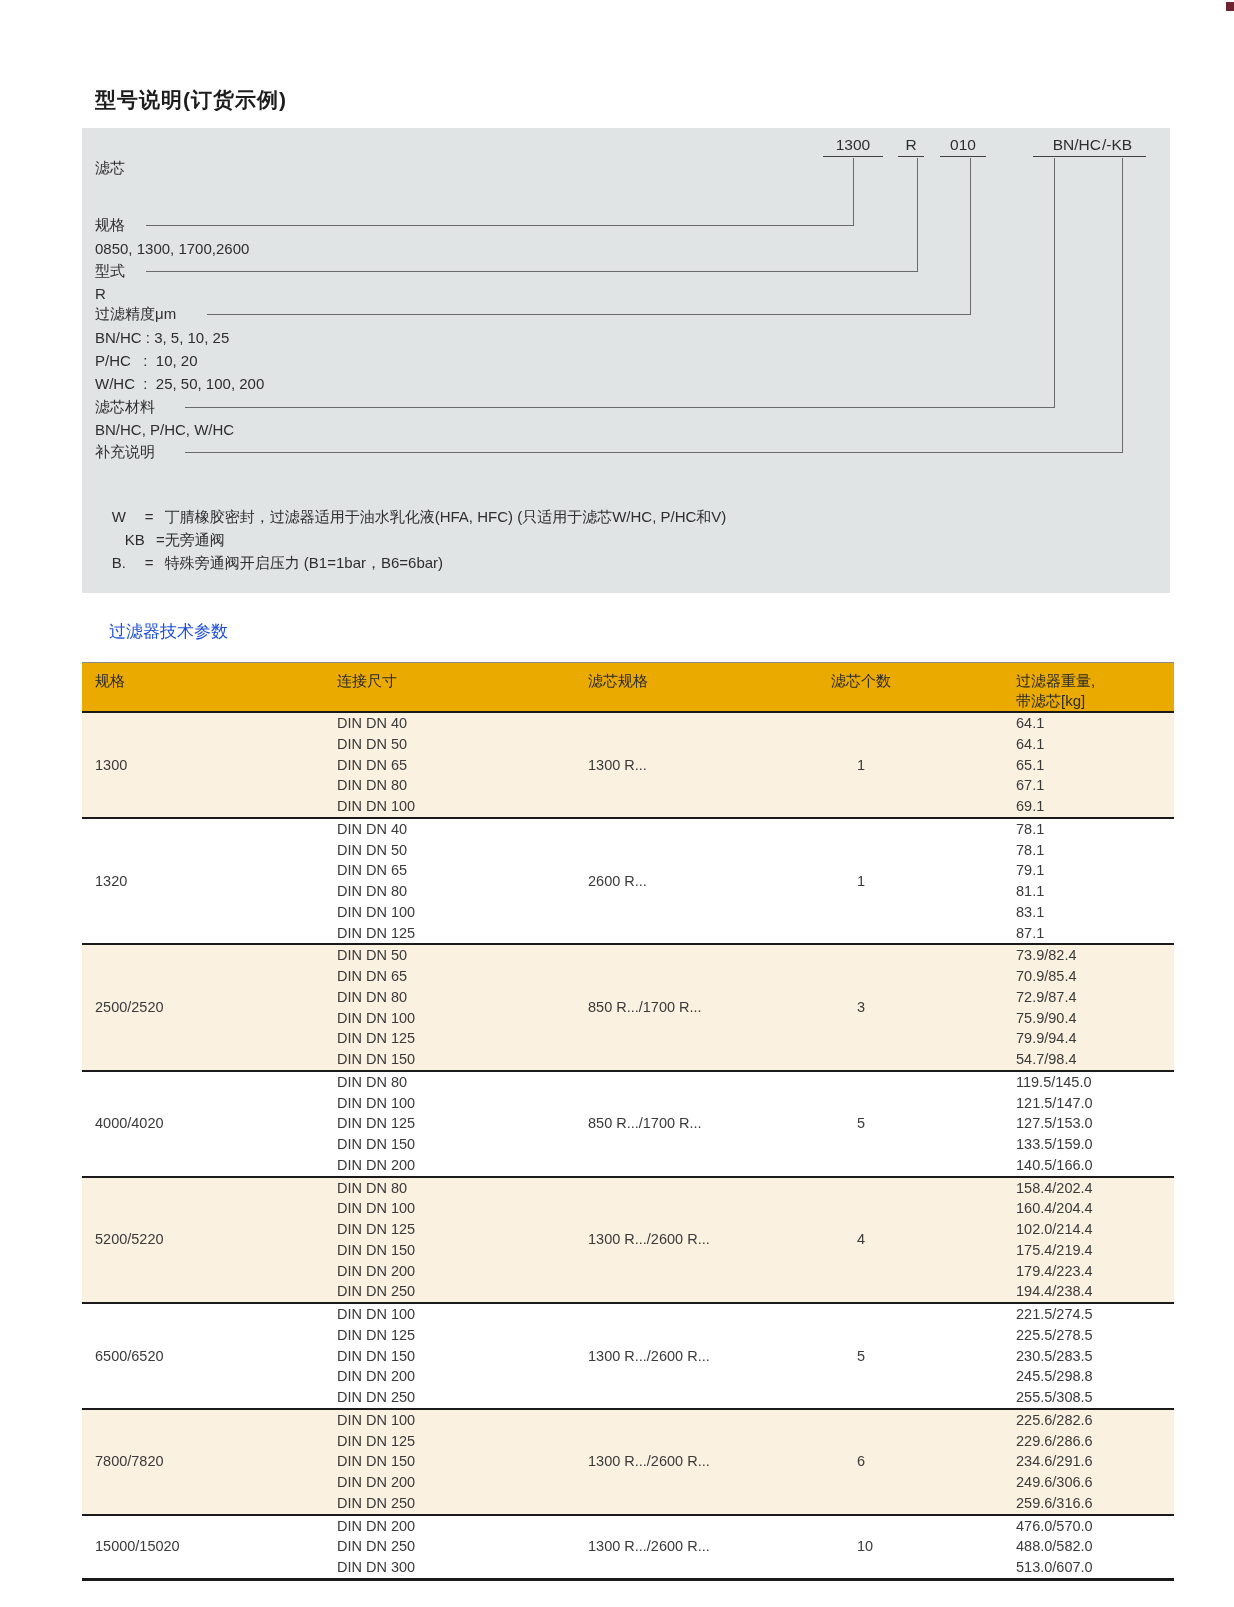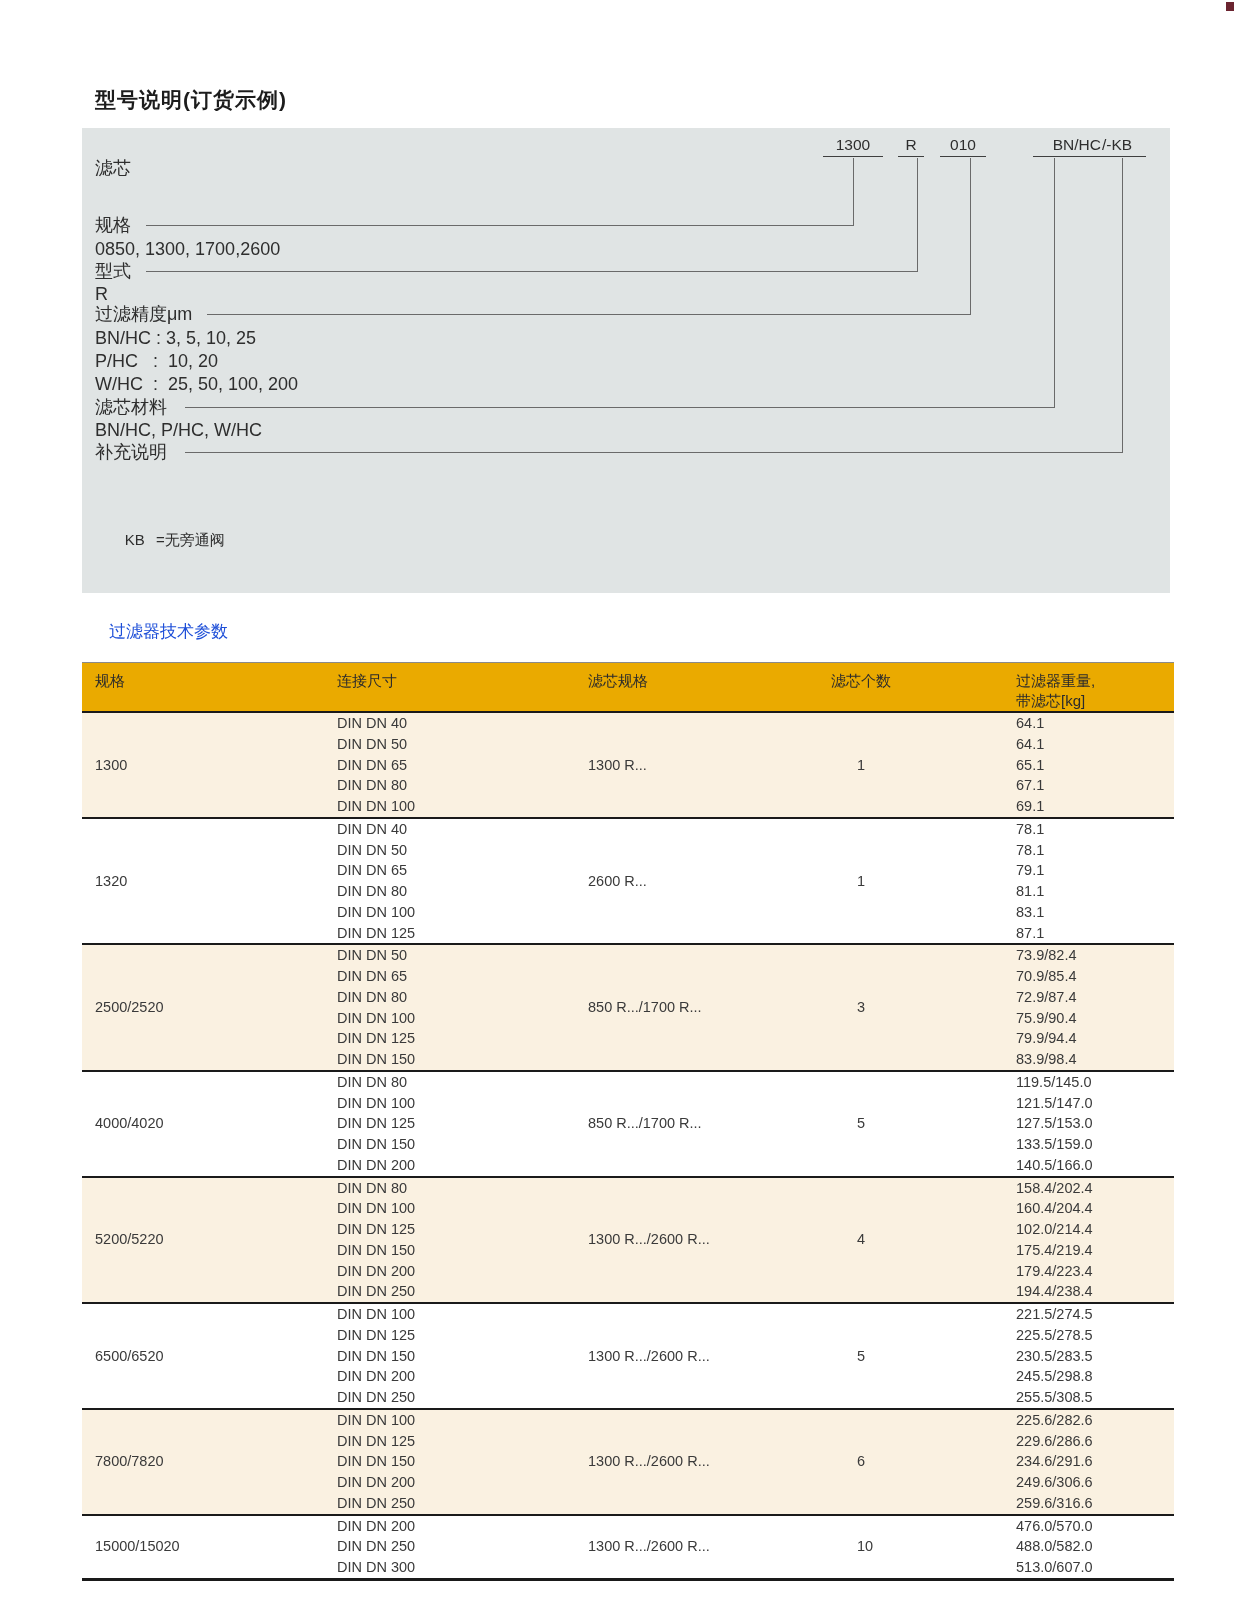--- a/index.html
+++ b/index.html
@@ -7,21 +7,21 @@
   body {
     position:relative; width:1234px; height:1607px; overflow:hidden;
     font-family:"Liberation Sans","DejaVu Sans",sans-serif; color:#333;
   }
   .corner-mark { position:absolute; left:1226px; top:2px; width:8px; height:9px; background:var(--corner-mark); }
 
   .main-title { position:absolute; left:95px; top:86px; font-size:21px; font-weight:bold; color:#1c1c1c; letter-spacing:1px;text-align:center; }
 
   
   .model-panel { position:absolute; left:82px; top:128px; width:1088px; height:465px; background:var(--panel-gray); }
-  .model-panel .abs { position:absolute; white-space:pre; font-size:18px; color:#2e2e2e; line-height:20px; }
+  .model-panel .abs { position:absolute; white-space:pre; font-size:15px; color:#2e2e2e; line-height:20px; }
   .product-label { left:13px; top:30px; font-size:17px; }
   .code-part { position:absolute; top:7px; height:22px; border-bottom:1px solid #3f3f3f; text-align:center; font-size:15.5px; color:#2e2e2e; line-height:20px; }
   .cp0 { left:741px; width:60px; }
   .cp1 { left:816px; width:26px; }
   .cp2 { left:858px; width:46px; }
   .cp3 { left:951px; width:68px;text-align:right; }
   .cp4 { left:1006px; width:58px; }
   .vline { position:absolute; width:1px; background:#6a6a6a; top:30px; }
   .v0 { left:771px; height:67px; }
   .v1 { left:835px; height:113px; }
@@ -93,22 +93,28 @@
   <div class="abs" style="left:13px; top:133px;">型式</div>
   <div class="abs" style="left:13px; top:156px;">R</div>
   <div class="abs" style="left:13px; top:176px;">过滤精度μm</div>
   <div class="abs" style="left:13px; top:200px;">BN/HC : 3, 5, 10, 25</div>
   <div class="abs" style="left:13px; top:223px;">P/HC   :  10, 20</div>
   <div class="abs" style="left:13px; top:246px;">W/HC  :  25, 50, 100, 200</div>
   <div class="abs" style="left:13px; top:269px;">滤芯材料</div>
   <div class="abs" style="left:13px; top:292px;">BN/HC, P/HC, W/HC</div>
   <div class="abs" style="left:13px; top:314px;">补充说明</div>
 
+  <div class="note-row" style="top:363px;">
+    <span class="sym">W</span><span class="eq">=</span><span>丁腈橡胶密封，过滤器适用于油水乳化液(HFA, HFC) (只适用于滤芯W/HC, P/HC和V)</span>
+  </div>
   <div class="note-row" style="top:386px;text-align:right;">
     <span class="sym">KB</span><span class="eq">=</span><span>无旁通阀</span>
+  </div>
+  <div class="note-row" style="top:409px;">
+    <span class="sym">B.</span><span class="eq">=</span><span>特殊旁通阀开启压力 (B1=1bar，B6=6bar)</span>
   </div>
 </div>
 
 <h2 class="section-title">过滤器技术参数</h2>
 
 <div class="tech-table-wrap">
   <table class="tech">
     <colgroup>
       <col class="c1">
         <col class="c2">
@@ -195,21 +201,21 @@
         <tr class="cream">
           <td class="col-conn">DIN DN 100</td>
           <td class="col-weight">75.9/90.4</td>
         </tr>
         <tr class="cream">
           <td class="col-conn">DIN DN 125</td>
           <td class="col-weight">79.9/94.4</td>
         </tr>
         <tr class="cream">
           <td class="col-conn">DIN DN 150</td>
-          <td class="col-weight">83.9/98.4</td>
+          <td class="col-weight">54.7/98.4</td>
         </tr>
         <tr class="white group-start">
           <td class="col-spec" rowspan="5">4000/4020</td>
           <td class="col-conn">DIN DN 80</td>
           <td class="col-elem" rowspan="5">850 R.../1700 R...</td>
           <td class="col-count" rowspan="5">5</td>
           <td class="col-weight">119.5/145.0</td>
         </tr>
         <tr class="white">
           <td class="col-conn">DIN DN 100</td>

